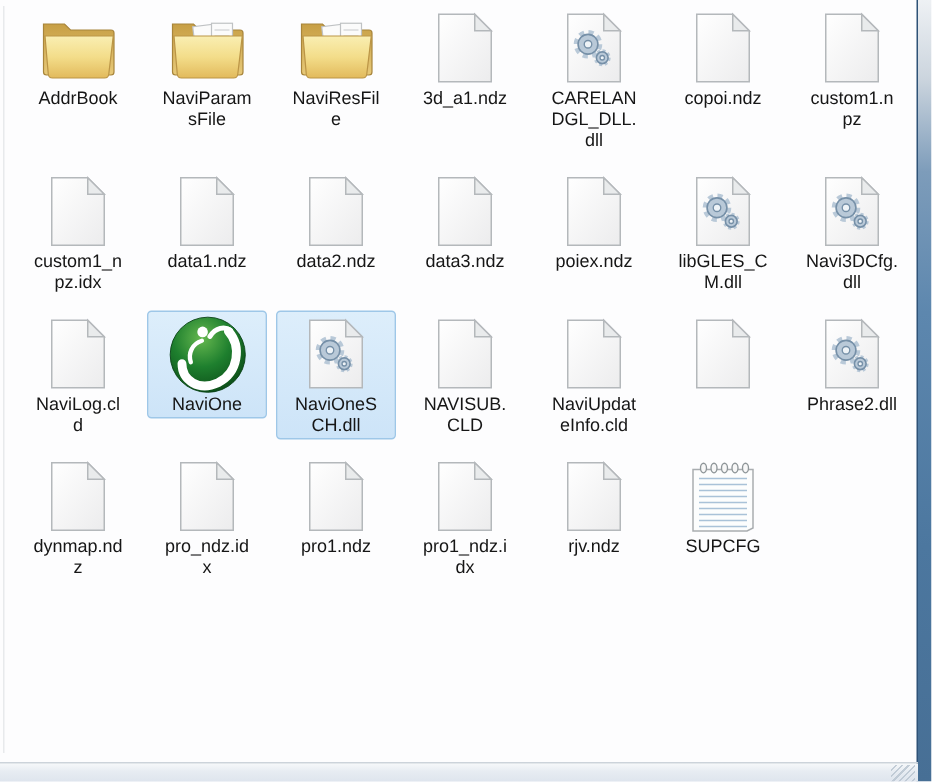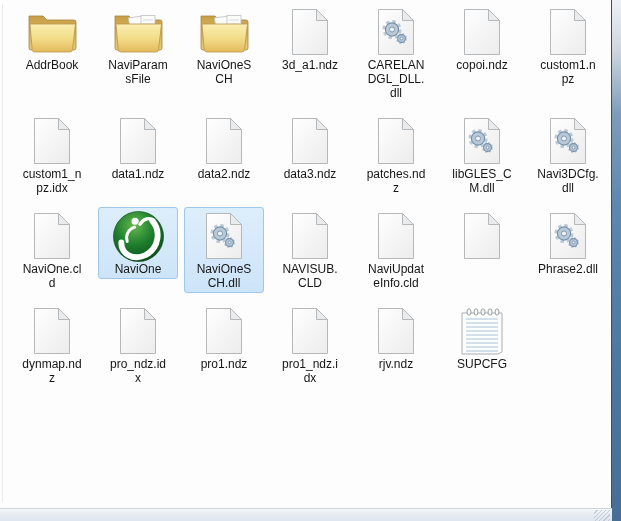--- a/index.html
+++ b/index.html
@@ -121,21 +121,21 @@
               <rect x="29" y="5.5" width="14" height="28"></rect>
             </g>
             <g stroke="#c9ccce" stroke-width="0.7">
               <line x1="31" y1="10" x2="41" y2="10"></line>
               <line x1="31" y1="14" x2="41" y2="14"></line>
               <line x1="31" y1="18" x2="41" y2="18"></line>
             </g>
             <path d="M4 14 L49.5 14 L46.5 39.5 Q46.2 42 43.7 42 L9 42 Q6.5 42 6.2 39.5 Z" fill="url(#g-ff)" stroke="#bb9546" stroke-width="0.8"></path>
           </svg>
         </span>
-    <div class="label">NaviOneSCH</div>
+    <div class="label">NaviResFile</div>
   </div>
       <div class="cell" title="3d_a1.ndz">
     <span class="icon-box">
           <svg width="38" height="48" viewBox="0 0 38 48">
             <path d="M1.5 1.5 h24 l11 11 v34 h-35 z" fill="url(#g-pg)" stroke="#b4b8bb"></path>
             <path d="M25.5 1.5 l11 11 h-11 z" fill="#e9ebec" stroke="#b4b8bb"></path>
           </svg>
         </span>
     <div class="label">3d_a1.ndz</div>
   </div>
@@ -208,21 +208,21 @@
         </span>
     <div class="label">data3.ndz</div>
   </div>
       <div class="cell" title="dynmap.ndz">
     <span class="icon-box">
           <svg width="38" height="48" viewBox="0 0 38 48">
             <path d="M1.5 1.5 h24 l11 11 v34 h-35 z" fill="url(#g-pg)" stroke="#b4b8bb"></path>
             <path d="M25.5 1.5 l11 11 h-11 z" fill="#e9ebec" stroke="#b4b8bb"></path>
           </svg>
         </span>
-    <div class="label">patches.ndz</div>
+    <div class="label">poiex.ndz</div>
   </div>
       <div class="cell" title="libGLES_CM.dll">
     <span class="icon-box">
           <svg width="38" height="48" viewBox="0 0 38 48">
             <path d="M1.5 1.5 h24 l11 11 v34 h-35 z" fill="url(#g-pg)" stroke="#b4b8bb"></path>
             <path d="M25.5 1.5 l11 11 h-11 z" fill="#e9ebec" stroke="#b4b8bb"></path>
             <circle cx="15" cy="21.5" r="8.052" fill="none" stroke="#b9c9d8" stroke-width="2.9699999999999998" stroke-dasharray="3.432 2.904"></circle>
             <circle cx="15" cy="21.5" r="6.6" fill="#b9c9d8" stroke="#7690a8" stroke-width="1.1"></circle>
             <circle cx="15" cy="21.5" r="2.508" fill="#eef3f7" stroke="#7690a8" stroke-width="0.9"></circle>
             <circle cx="24.5" cy="30.5" r="4.758" fill="none" stroke="#b9c9d8" stroke-width="1.755" stroke-dasharray="2.028 1.716"></circle>
@@ -247,21 +247,21 @@
         </span>
     <div class="label">Navi3DCfg.dll</div>
   </div>
       <div class="cell" title="NaviLog.cld">
     <span class="icon-box">
           <svg width="38" height="48" viewBox="0 0 38 48">
             <path d="M1.5 1.5 h24 l11 11 v34 h-35 z" fill="url(#g-pg)" stroke="#b4b8bb"></path>
             <path d="M25.5 1.5 l11 11 h-11 z" fill="#e9ebec" stroke="#b4b8bb"></path>
           </svg>
         </span>
-    <div class="label">NaviOne.cld</div>
+    <div class="label">NaviLog.cld</div>
   </div>
       <div class="cell selected" title="NaviOne">
     <span class="icon-box">
           <svg width="55" height="55" viewBox="0 0 56 56">
             <circle cx="28" cy="28" r="25.5" fill="url(#g-nv)" stroke="#073f12" stroke-width="0.6"></circle>
             <circle cx="24.5" cy="12.5" r="3.6" fill="#fff"></circle>
             <path d="M29.5 15.5 C33.5 9.5 39.5 8.5 43.5 11.5" stroke="#fff" stroke-width="3.4" stroke-linecap="round" fill="none"></path>
             <path d="M42 12 C51 22 49 40 35 47 C22 53 10.5 45.5 10.5 34" stroke="#fff" stroke-width="6" stroke-linecap="round" fill="none"></path>
             <path d="M24 18.5 C17.5 20.5 14.5 27 16.5 33" stroke="#fff" stroke-width="3" stroke-linecap="round" fill="none"></path>
           </svg>

